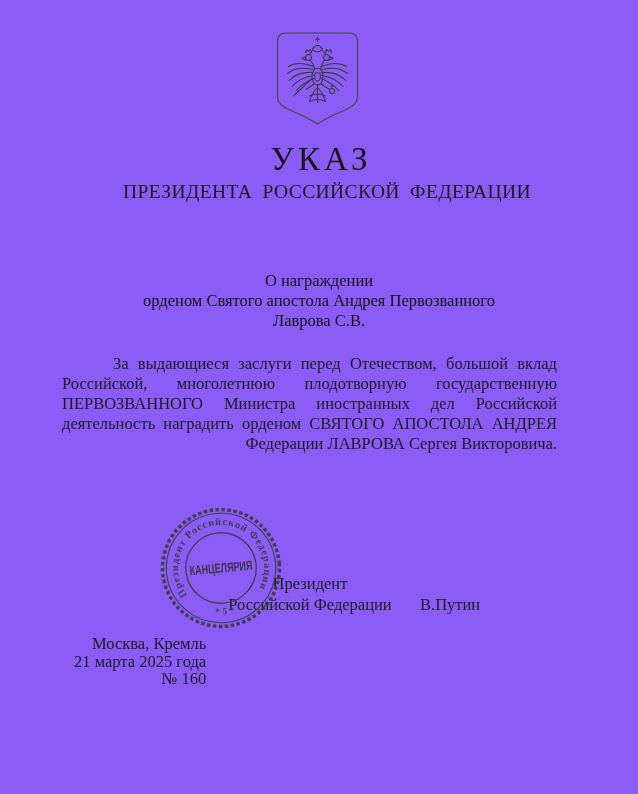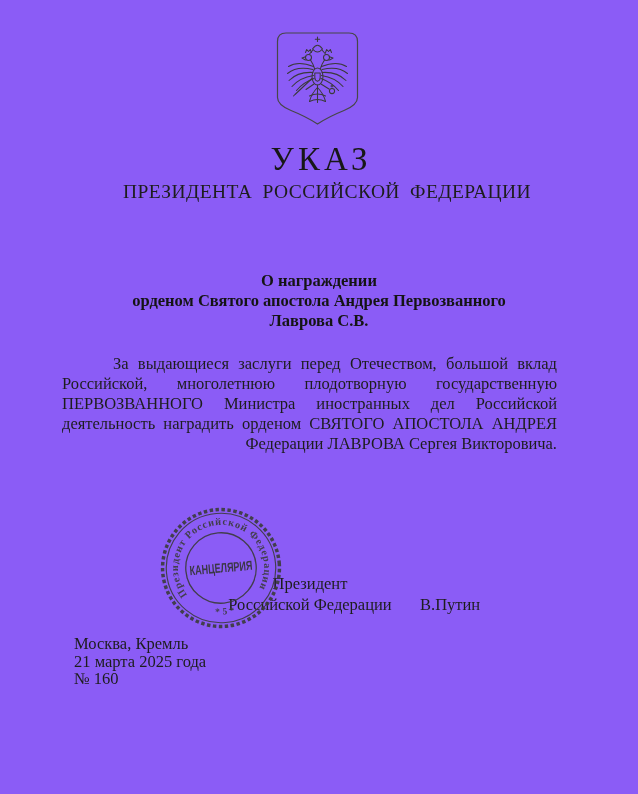--- a/index.html
+++ b/index.html
@@ -24,21 +24,21 @@
   }
   .subtitle{
     position:absolute;left:8px;top:181px;width:638px;
     text-align:center;
     font-size:19.5px;line-height:22px;
     letter-spacing:0.4px;word-spacing:5px;
     color:#1d1d1d;
   }
   .heading{
     position:absolute;left:0;top:271px;width:638px;
-    text-align:center;font-weight:bold;
+    text-align:center;font-weight:normal;
     font-size:16.5px;line-height:20px;
     color:#141414;
   }
   .body-text{
     position:absolute;left:62px;top:354px;width:495px;
     font-size:16.5px;line-height:20px;
     color:#1d1d1d;
   }
   .jline{text-align:justify;text-align-last:justify;white-space:normal;}
   .jline.indent{text-indent:51px;}
@@ -58,20 +58,21 @@
     opacity:0.9;
     z-index:2;
     pointer-events:none;
   }
   .stamp svg{width:100%;height:100%;}
   .footer{
     position:absolute;left:74px;top:635px;
     font-size:16.5px;line-height:17.6px;
     color:#1d1d1d;
     z-index:1;
+    text-align:right;
   }
 </style>
 </head>
 <body>
 
 <div class="page">
 
   <div class="emblem">
     <svg viewBox="0 0 83 94" xmlns="http://www.w3.org/2000/svg">
 

